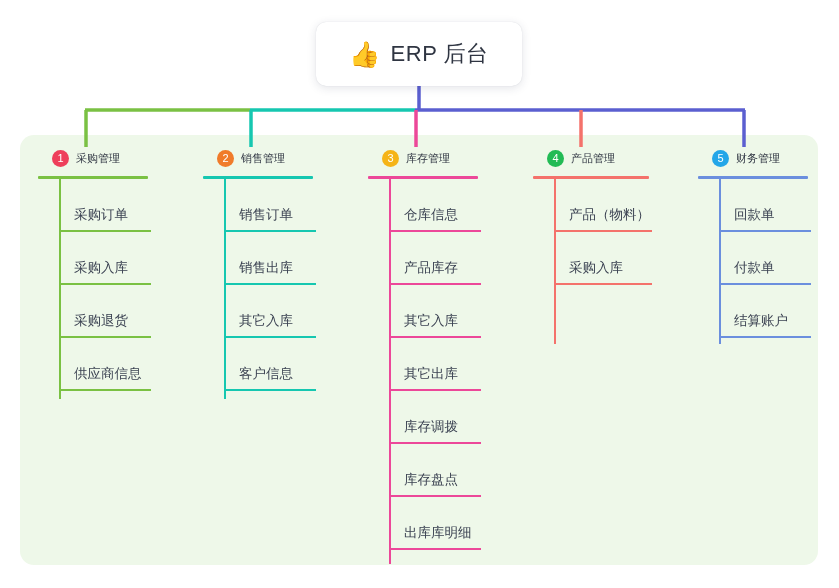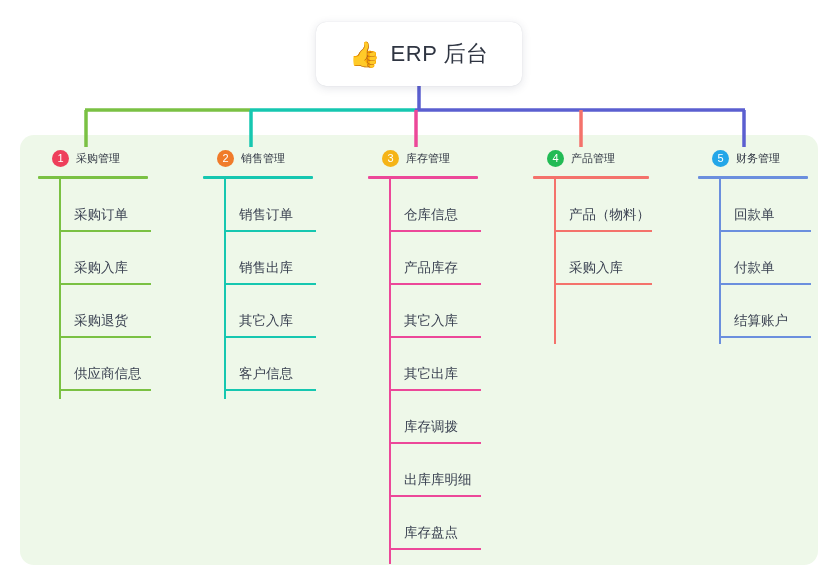--- a/index.html
+++ b/index.html
@@ -235,25 +235,25 @@
           </div>
           <div class="item">
             <span class="label">其它出库</span>
             <div class="underline" style="background: rgb(236, 72, 153); width: 92px;"></div>
           </div>
           <div class="item">
             <span class="label">库存调拨</span>
             <div class="underline" style="background: rgb(236, 72, 153); width: 92px;"></div>
           </div>
           <div class="item">
+            <span class="label">库存盘点</span>
+            <div class="underline" style="background: rgb(236, 72, 153); width: 92px;"></div>
+          </div>
+          <div class="item">
             <span class="label">出库库明细</span>
-            <div class="underline" style="background: rgb(236, 72, 153); width: 92px;"></div>
-          </div>
-          <div class="item">
-            <span class="label">库存盘点</span>
             <div class="underline" style="background: rgb(236, 72, 153); width: 92px;"></div>
           </div>
         </div>
       </div>
       <div class="column" style="left: 533px; width: 150px;">
         <div class="col-head">
           <span class="badge" style="background: rgb(34, 187, 85);">4</span>
           <span class="col-title">产品管理</span>
         </div>
         <div class="col-rule" style="background: rgb(244, 114, 107); width: 116px;"></div>

